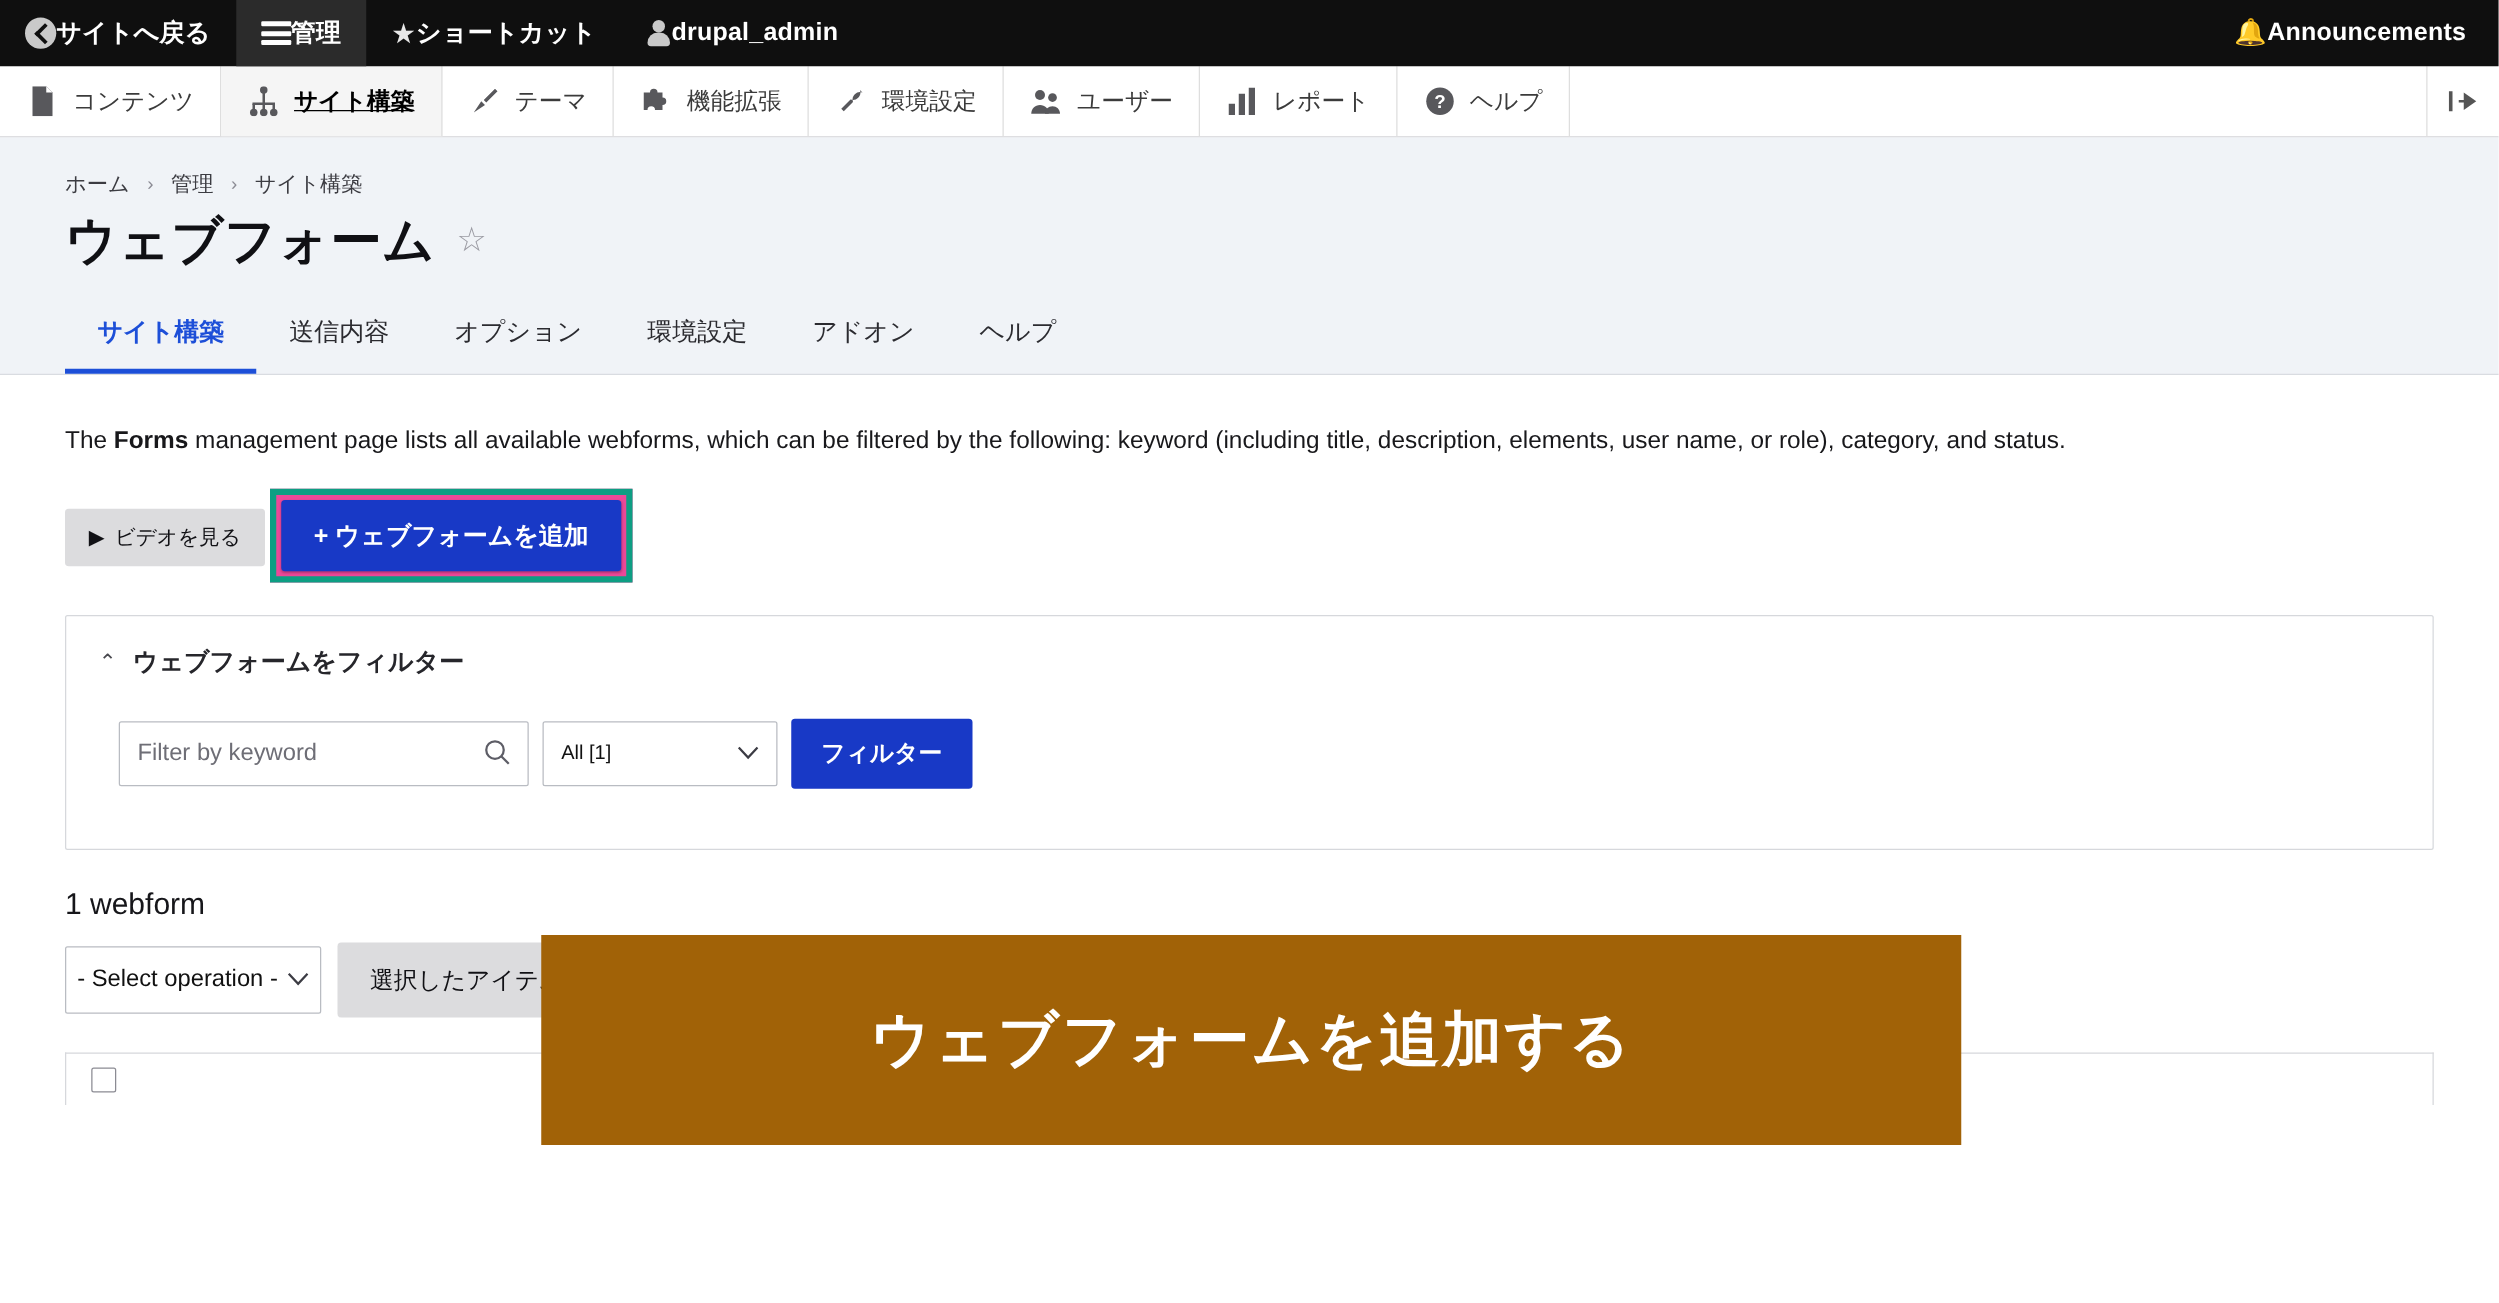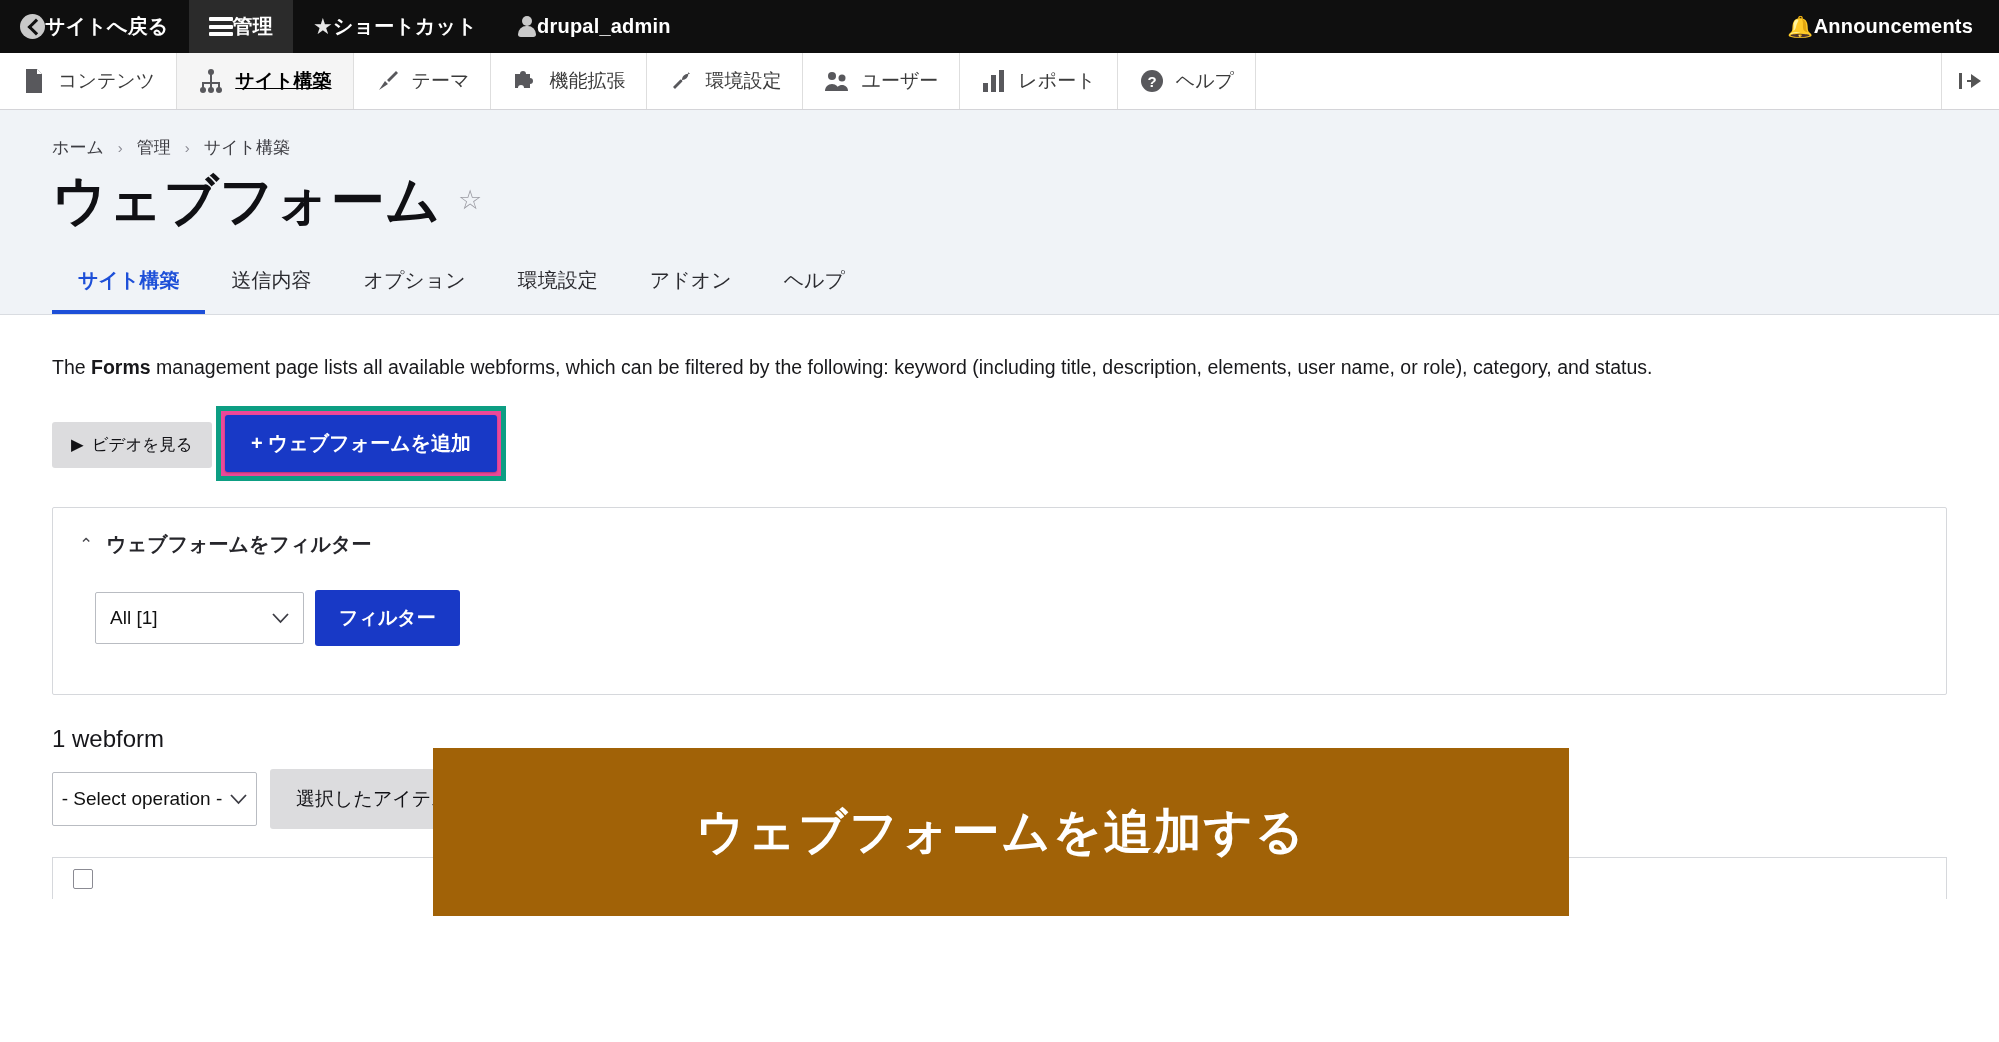--- a/index.html
+++ b/index.html
@@ -111,21 +111,21 @@
 
   .breadcrumb {
     display: flex; align-items: center; gap: 14px;
     font-size: 17px; color: #3c3c42;
   }
   .breadcrumb a { color: #3c3c42; text-decoration: none; cursor: pointer; }
   .crumb-sep { color: #8b8b94; font-size: 15px; }
 
   .title-row { display: flex; align-items: center; gap: 17px; margin-top: 10px; }
   h1.page-title {
-    font-size: 54px;
+    font-size: 41px;
     font-weight: 700;
     color: #101014;
     letter-spacing: .5px;
     line-height: 1.15;
   }
   .title-star { font-size: 27px; color: #9b9ba3; cursor: pointer; line-height: 1; }
 
   .tabs {
     display: flex; align-items: stretch; gap: 0;
     margin-top: 22px;
@@ -222,26 +222,26 @@
   }
   .field-text input {
     border: none; outline: none; flex: 1;
     font-size: 19px; color: #111; font-family: inherit;
     background: transparent;
   }
   .field-text input::placeholder { color: #6e6e76; }
   .search-ico { color: #5d5d66; font-size: 21px; line-height: 1; }
 
   .field-select {
-    width: 209px; height: 52px;
+    width: 188px; height: 52px;
     border: 1px solid #b9bcc2; border-radius: 2px;
     background: #fff;
     display: flex; align-items: center; justify-content: space-between;
     padding: 0 14px;
-    font-size: 19px; color: #111;
+    font-size: 16px; color: #111;
     cursor: pointer;
   }
   .sel-chev { color: #3c3c44; font-size: 15px; }
 
   .btn-filter {
     background: #1839c6; color: #fff; border: none;
     font-size: 19px; font-weight: 700;
     padding: 15px 24px; border-radius: 3px; cursor: pointer;
     font-family: inherit; white-space: nowrap;
   }
@@ -467,20 +467,29 @@
       <span class="plus">+</span><span>ウェブフォームを追加</span>
     </button>
   </div>
 
   <div class="filter-panel">
     <div class="filter-head">
       <span class="chev-up">⌃</span>
       <span>ウェブフォームをフィルター</span>
     </div>
     <div class="filter-body">
+      <div class="field-text">
+        <input type="text" placeholder="Filter by keyword" style="">
+        <span class="search-ico">
+          <svg width="21" height="21" viewBox="0 0 21 21">
+              <circle cx="9" cy="9" r="7" fill="none" stroke="currentColor" stroke-width="1.8"></circle>
+              <line x1="14" y1="14" x2="20" y2="20" stroke="currentColor" stroke-width="1.8"></line>
+            </svg>
+        </span>
+      </div>
       <div class="field-select">
         <span>All [1]</span>
         <span class="sel-chev">
           <svg width="17" height="11" viewBox="0 0 17 11">
               <polyline points="1,1 8.5,9 16,1" fill="none" stroke="currentColor" stroke-width="1.8"></polyline>
             </svg>
         </span>
       </div>
       <button class="btn-filter">
         <span>フィルター</span>

